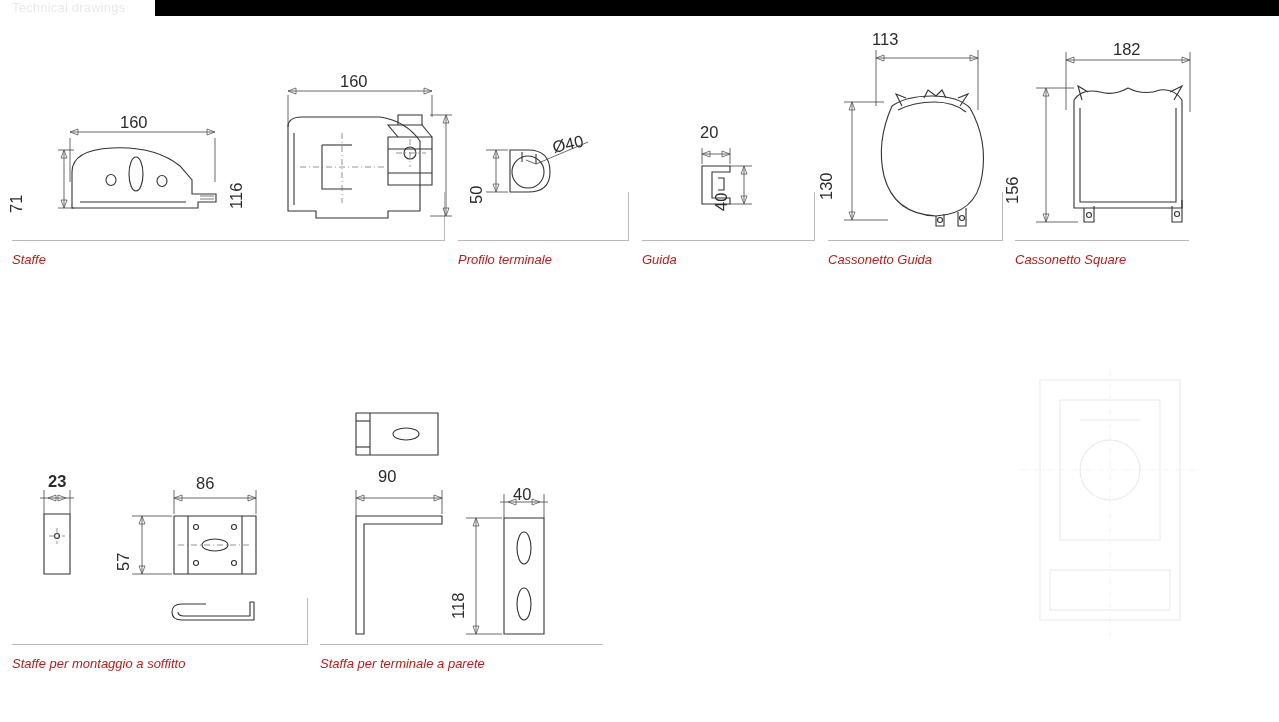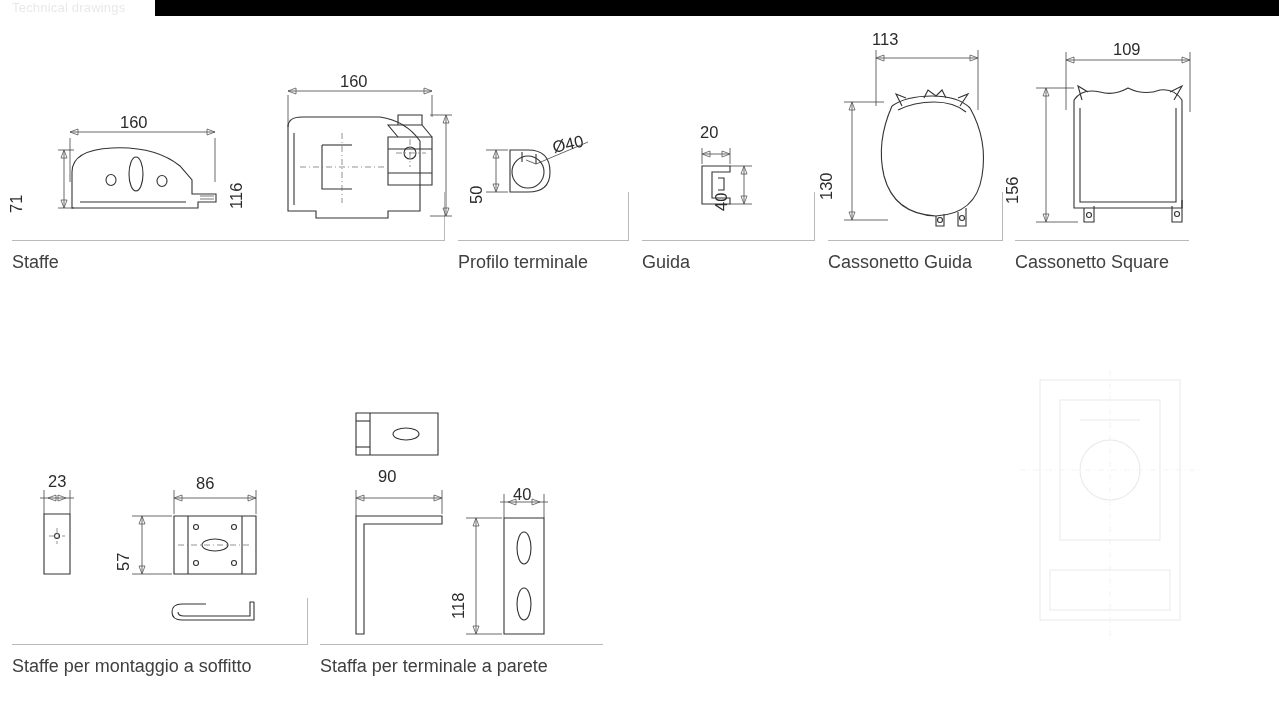--- a/index.html
+++ b/index.html
@@ -32,23 +32,24 @@
   .topbar .ghost-label {
     position: absolute;
     left: 12px; top: 0px;
     font-size: 13px;
     color: #e9e9e9;
     letter-spacing: .2px;
   }
 
   .caption {
     position: absolute;
-    font-size: 18px;
-    color: #404040;
+    font-size: 13px;
+    color: #b91c1c;
     white-space: nowrap;
+    font-style: italic;
   }
   .divider {
     position: absolute;
     height: 1px;
     background: #b9b9b9;
   }
   .vdiv {
     position: absolute;
     width: 1px;
     background: #b9b9b9;
@@ -243,42 +244,42 @@
   <path class="ln" d="M52 70 Q60 58 78 62 Q92 66 106 58 Q122 66 138 60 Q152 58 160 70"></path>
 
   <path class="ln" d="M60 70 L56 56 L66 62"></path>
   <path class="ln" d="M152 70 L160 56 L148 62"></path>
 
   <path class="ln" d="M62 178 L62 192 L72 192 L72 176"></path>
   <path class="ln" d="M150 176 L150 192 L160 192 L160 170"></path>
   <circle class="ln" cx="67" cy="185" r="2.5"></circle>
   <circle class="ln" cx="155" cy="184" r="2.5"></circle>
 </svg>
-<div class="dim" style="left:1113px; top:40px;">109</div>
+<div class="dim" style="left:1113px; top:40px;">182</div>
 <div class="dim vert" style="left:1022px; top:185px;">156</div>
 <div class="caption" style="left:1015px; top:252px;">Cassonetto Square</div>
 
 <div class="divider" style="left:12px; top:644px; width:295px;"></div>
 <div class="divider" style="left:320px; top:644px; width:283px;"></div>
 <div class="vdiv" style="left:307px; top:598px; height:47px;"></div>
 
 <svg style="left:34px; top:470px; width:60px; height:110px;" viewBox="0 0 60 110">
 
   <path class="ext" d="M10 20 L10 44"></path>
   <path class="ext" d="M36 20 L36 44"></path>
   <path class="ext" d="M6 28 L40 28"></path>
   <path class="ln-thin" d="M14 28 l8 -3 v6 z" fill="#444" stroke="none"></path>
   <path class="ln-thin" d="M32 28 l-8 -3 v6 z" fill="#444" stroke="none"></path>
 
   <path class="ln" d="M10 44 L36 44 L36 104 L10 104 Z"></path>
   <circle class="ln" cx="23" cy="66" r="2.5"></circle>
   <path class="ctr" d="M15 66 L31 66"></path>
   <path class="ctr" d="M23 58 L23 74"></path>
 </svg>
-<div class="dim" style="left:48px; top:472px;">23</div>
+<div class="dim" style="left:48px; top:472px;font-weight:bold;">23</div>
 
 <svg style="left:118px; top:470px; width:160px; height:110px;" viewBox="0 0 160 110">
 
   <path class="ext" d="M56 20 L56 44"></path>
   <path class="ext" d="M138 20 L138 44"></path>
   <path class="ext" d="M56 28 L138 28"></path>
   <path class="ln-thin" d="M56 28 l8 -3 v6 z" fill="#444" stroke="none"></path>
   <path class="ln-thin" d="M138 28 l-8 -3 v6 z" fill="#444" stroke="none"></path>
 
   <path class="ext" d="M14 46 L54 46"></path>

